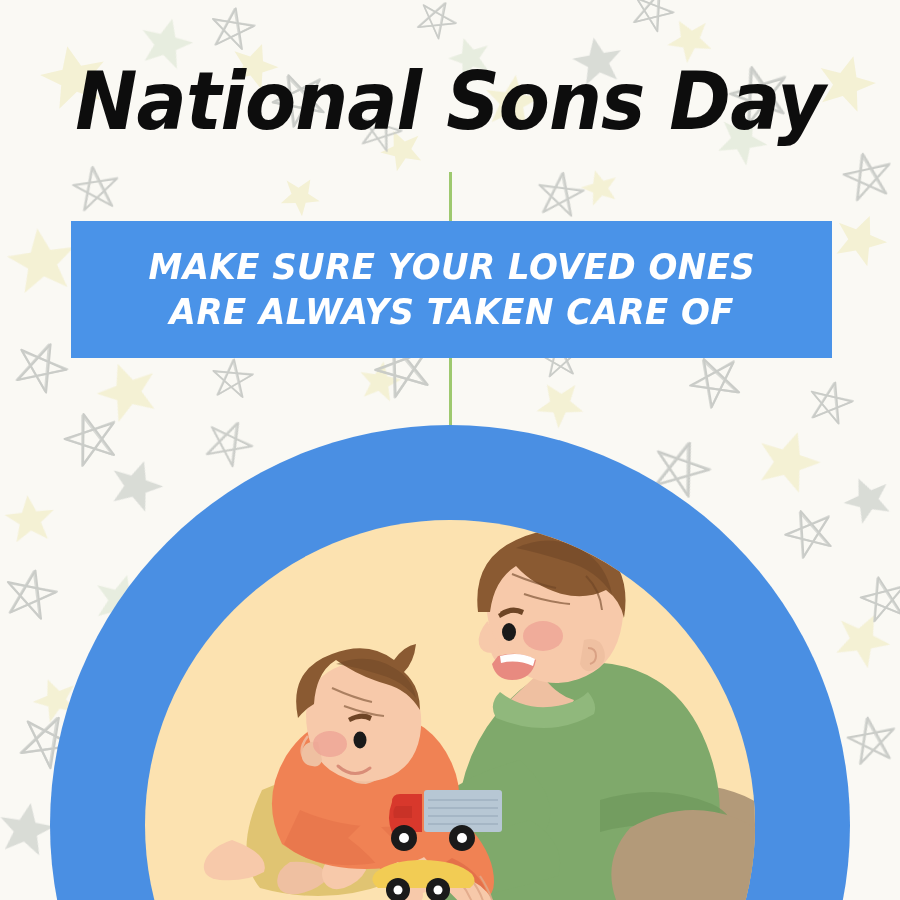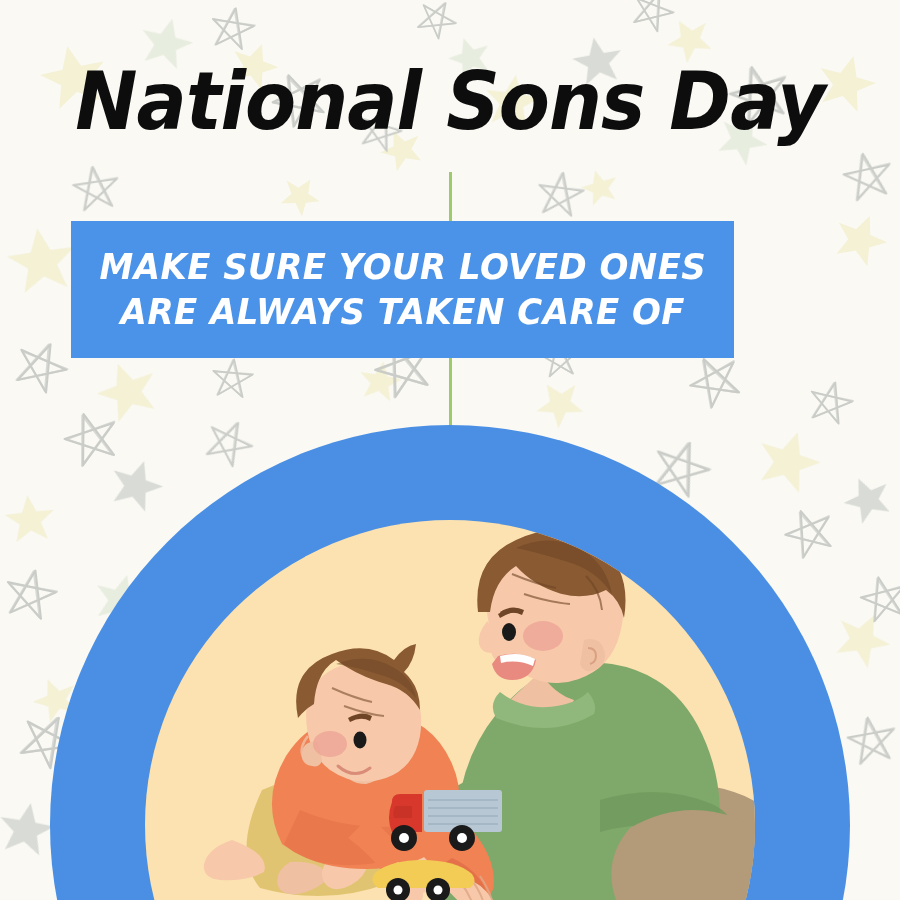--- a/index.html
+++ b/index.html
@@ -53,21 +53,21 @@
     letter-spacing:-1px;
     color:#0d0d0d;
     transform:scaleX(.93);
     white-space:nowrap;
   }
 
   
   .banner{
     position:absolute;
     left:71px;top:221px;
-    width:663px;height:137px;
+    width:761px;height:137px;
     background:#4a93e8;
     display:flex;align-items:center;justify-content:center;
   }
   .banner-text{
     color:#ffffff;
     font-family:"DejaVu Sans","Liberation Sans",sans-serif;
     font-weight:700;
     font-style:italic;
     font-size:35px;
     line-height:1.28;

